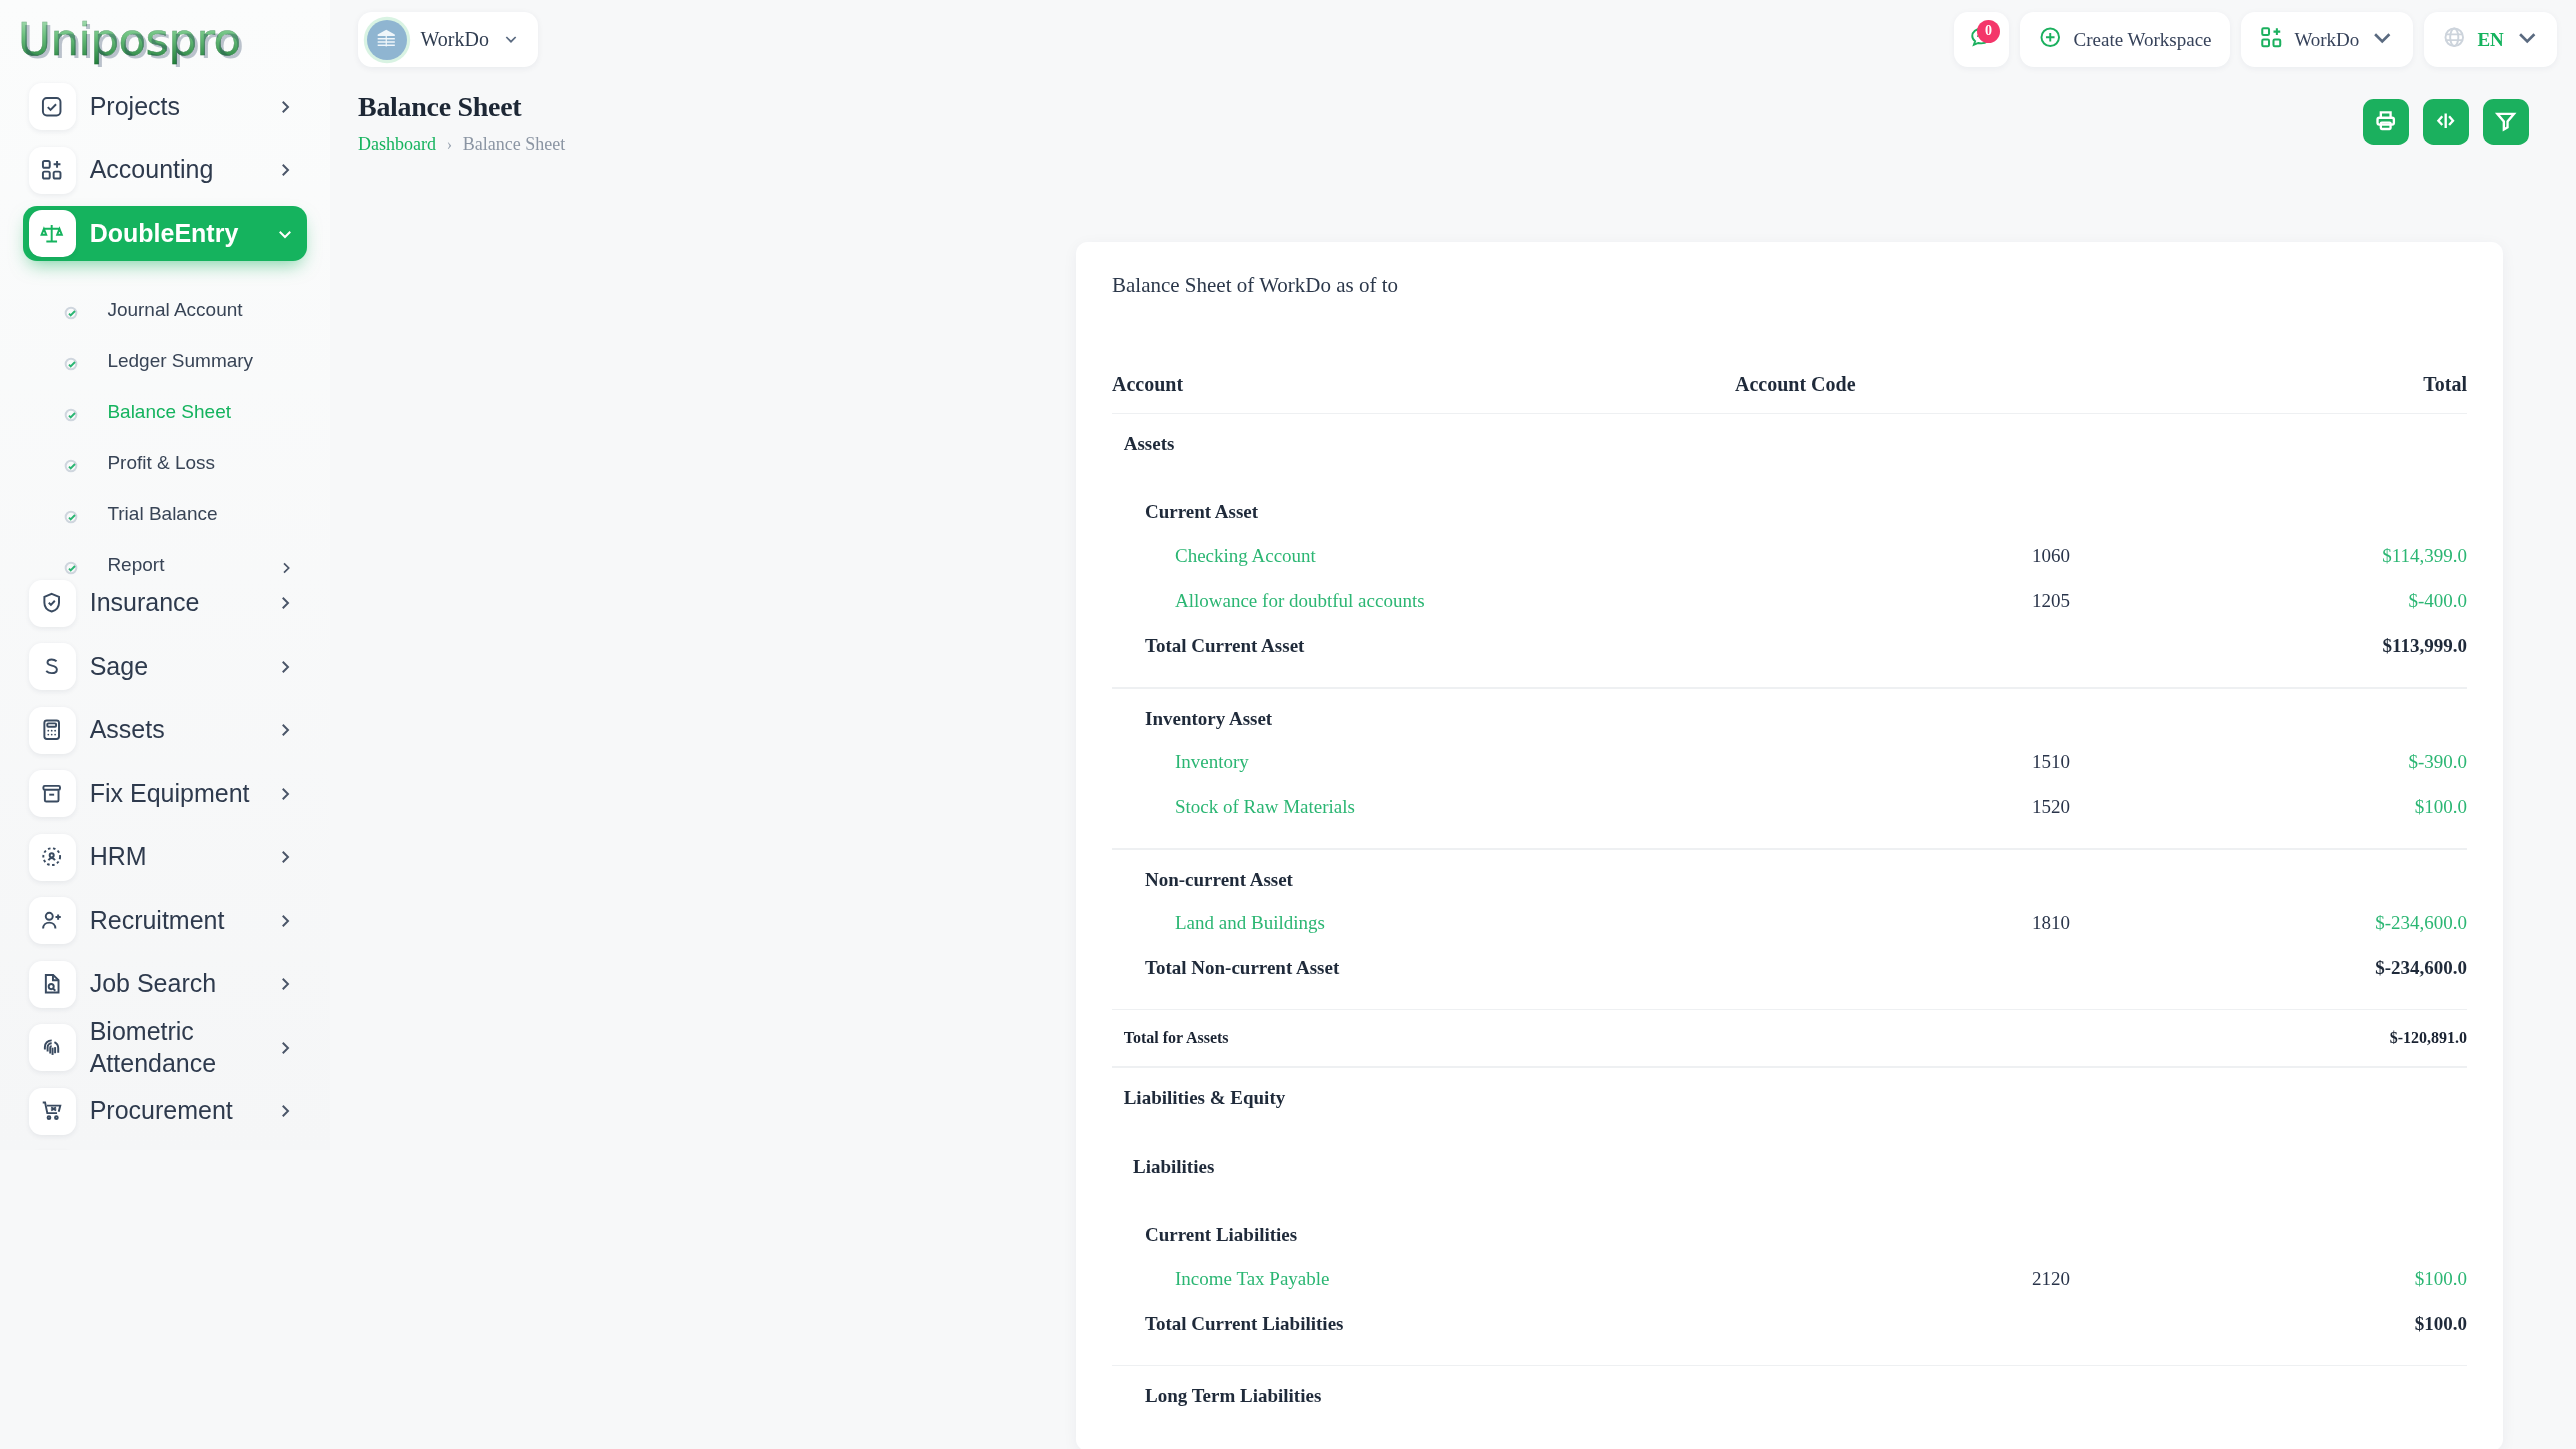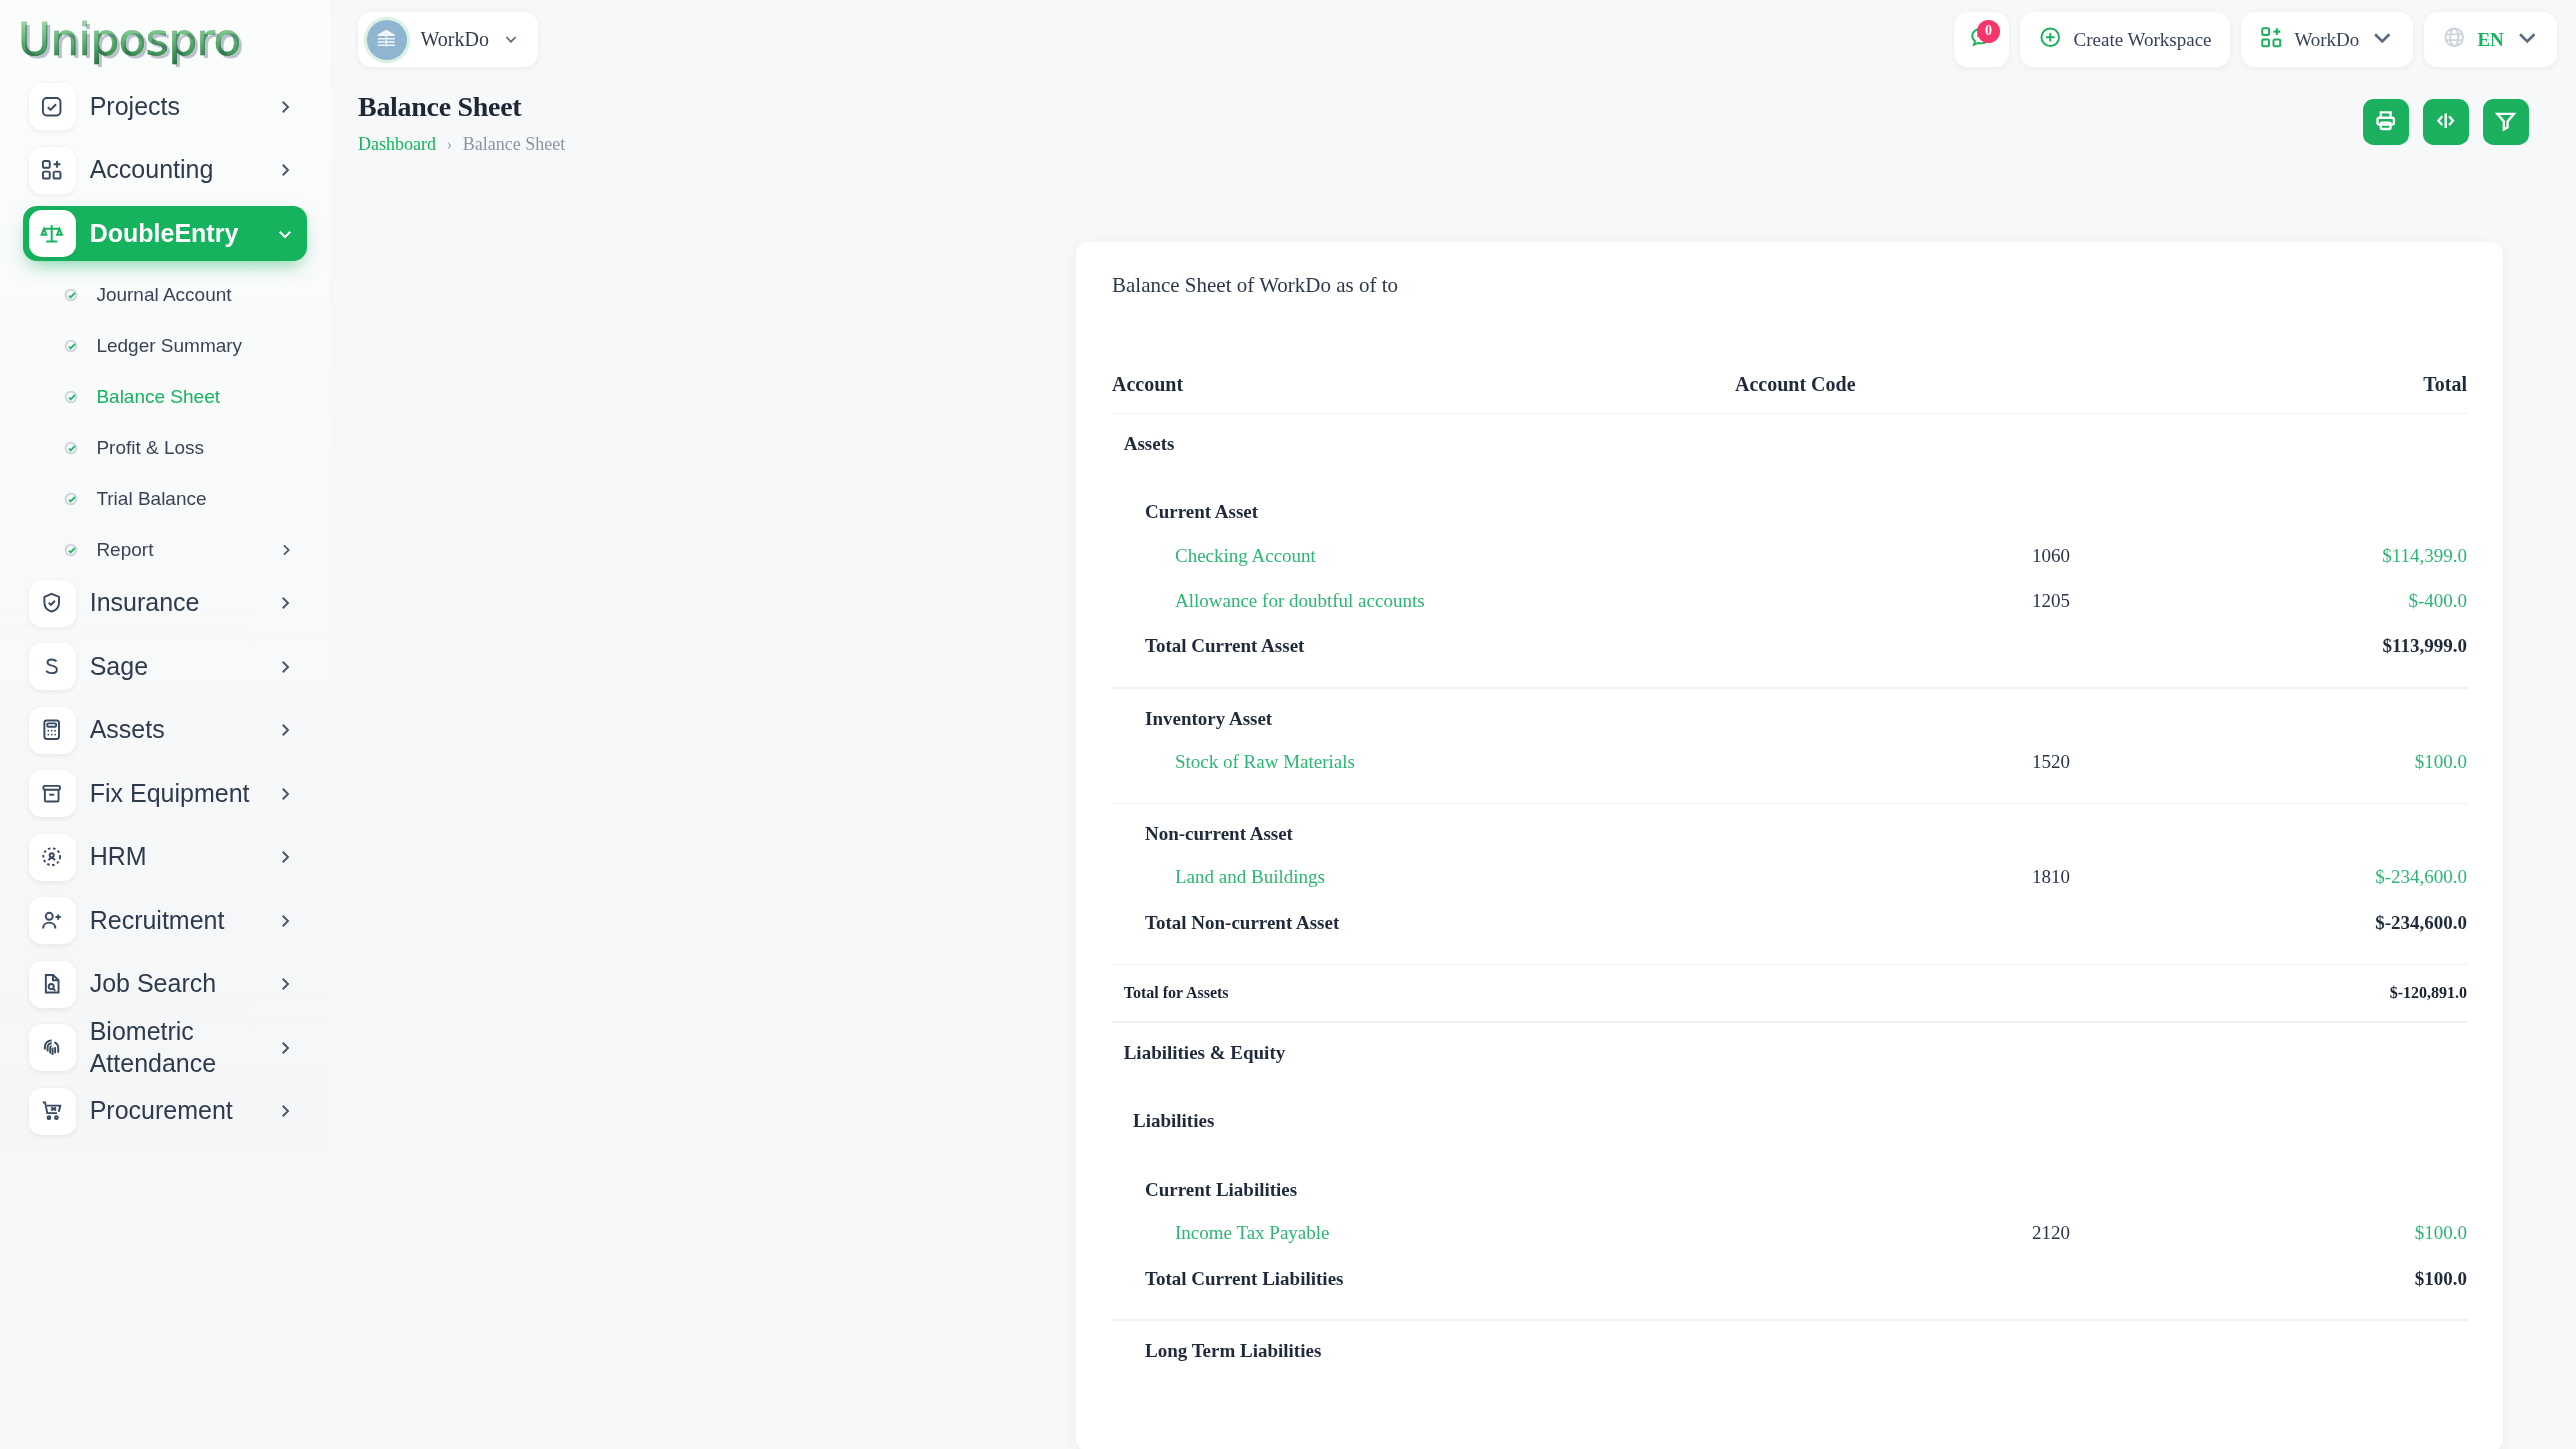--- a/index.html
+++ b/index.html
@@ -45,21 +45,21 @@
   .nav-item .chev { width: 18px; height: 18px; flex: 0 0 18px; }
   .nav-item .chev svg { width: 18px; height: 18px; stroke: #4a5568; fill: none; stroke-width: 2.6; }
   .nav-item.active {
     background: #15b35e; box-shadow: 0 8.5px 18px -5.3px rgba(21,179,94,0.55);
   }
   .nav-item.active .label { color: #ffffff; font-weight: 700; }
   .nav-item.active .ibox svg { stroke: #15b35e; }
   .nav-item.active .chev svg { stroke: #ffffff; }
 
   .sub-item {
-    display: flex; align-items: center; gap: 17px;
+    display: flex; align-items: flex-end; gap: 28px;
     height: 51px; padding-left: 40px; padding-right: 12.8px;
   }
   .sub-item .dot { width: 16px; height: 16px; flex: 0 0 16px; position: relative; }
   .sub-item .dot svg { width: 16px; height: 16px; }
   .sub-item .label { flex: 1; font-size: 19px; color: #384456; }
   .sub-item.active .label { color: #15b35e; }
   .sub-item .chev { width: 16px; height: 16px; flex: 0 0 16px; }
   .sub-item .chev svg { width: 16px; height: 16px; stroke: #4a5568; fill: none; stroke-width: 2.6; }
 
   
@@ -598,20 +598,25 @@
             <tr class="spacer">
               <td colspan="3"></td>
             </tr>
             <tr class="rule">
               <td colspan="3"></td>
             </tr>
             <tr class="sec-head">
               <td class="lvl1" colspan="3">Inventory Asset</td>
             </tr>
             <tr class="acct">
+              <td class="name">Inventory</td>
+              <td class="code">1510</td>
+              <td class="amt">$-390.0</td>
+            </tr>
+            <tr class="acct">
               <td class="name">Stock of Raw Materials</td>
               <td class="code">1520</td>
               <td class="amt">$100.0</td>
             </tr>
             <tr class="spacer">
               <td colspan="3"></td>
             </tr>
             <tr class="rule">
               <td colspan="3"></td>
             </tr>

